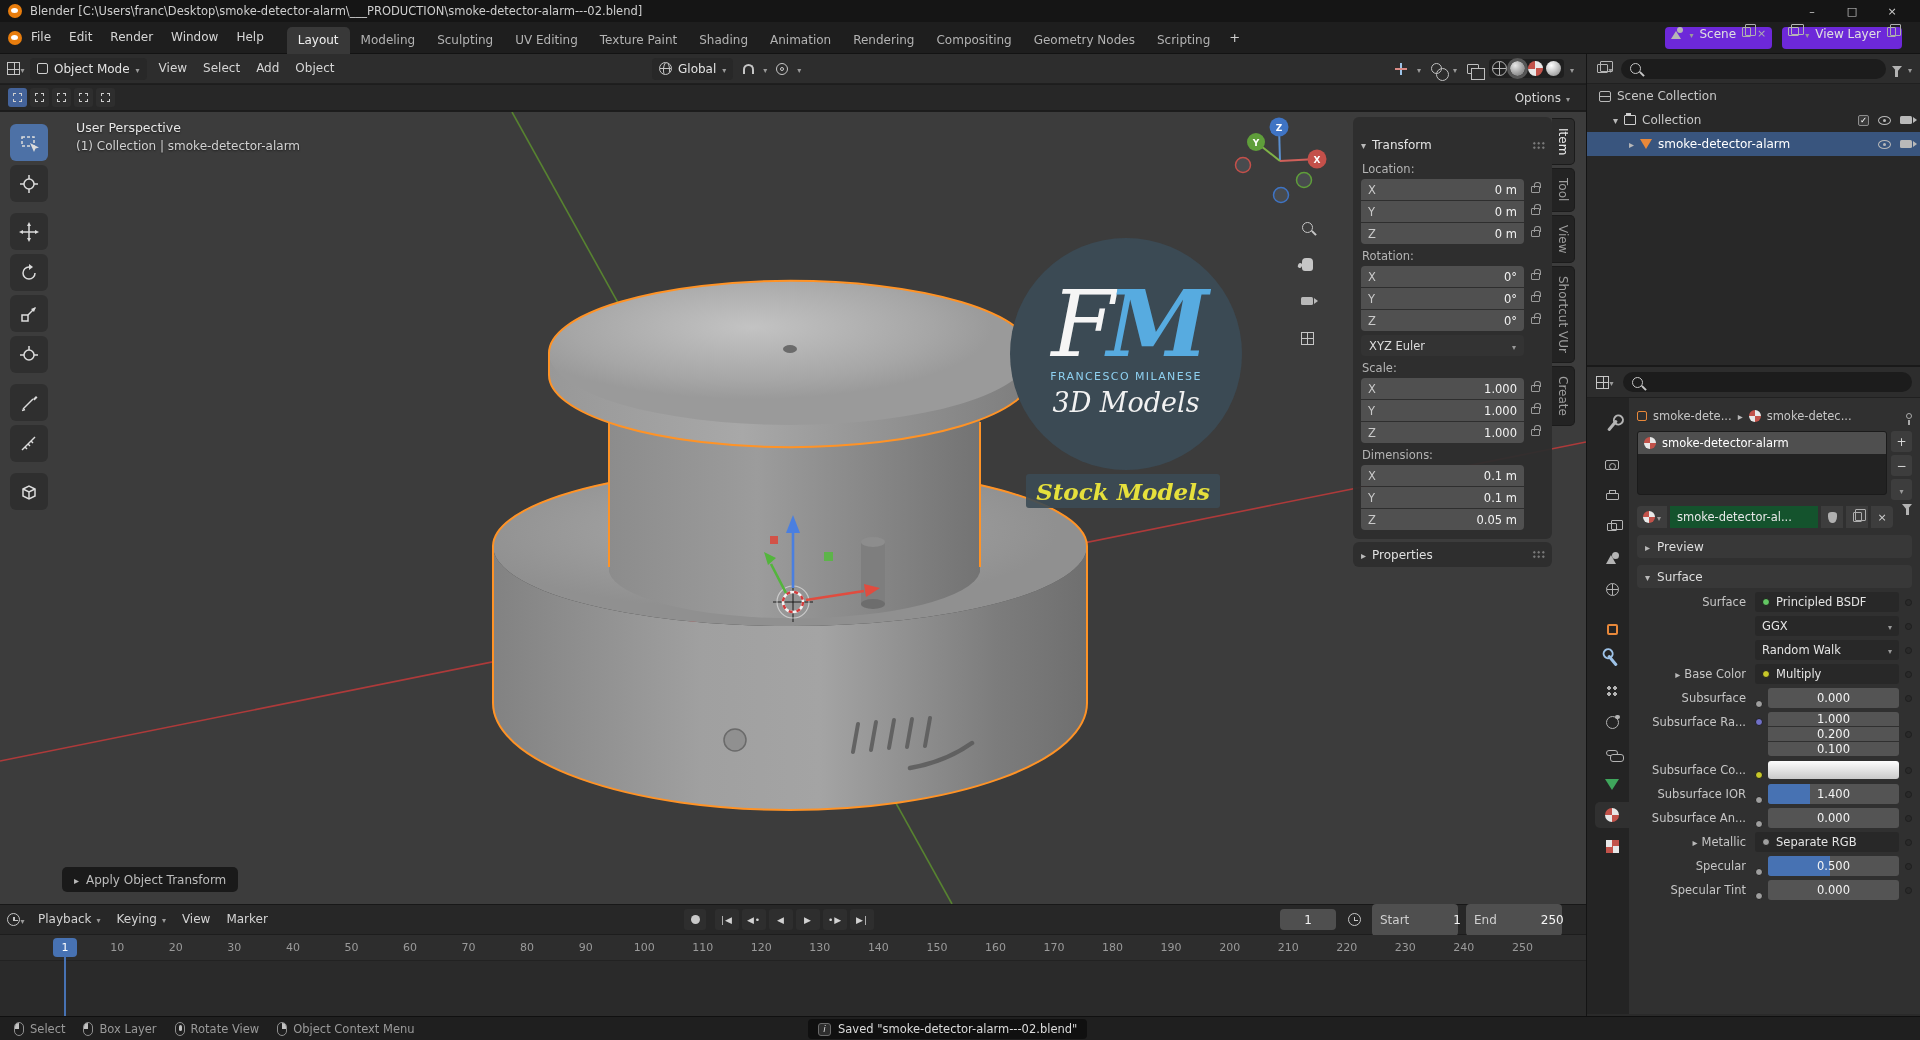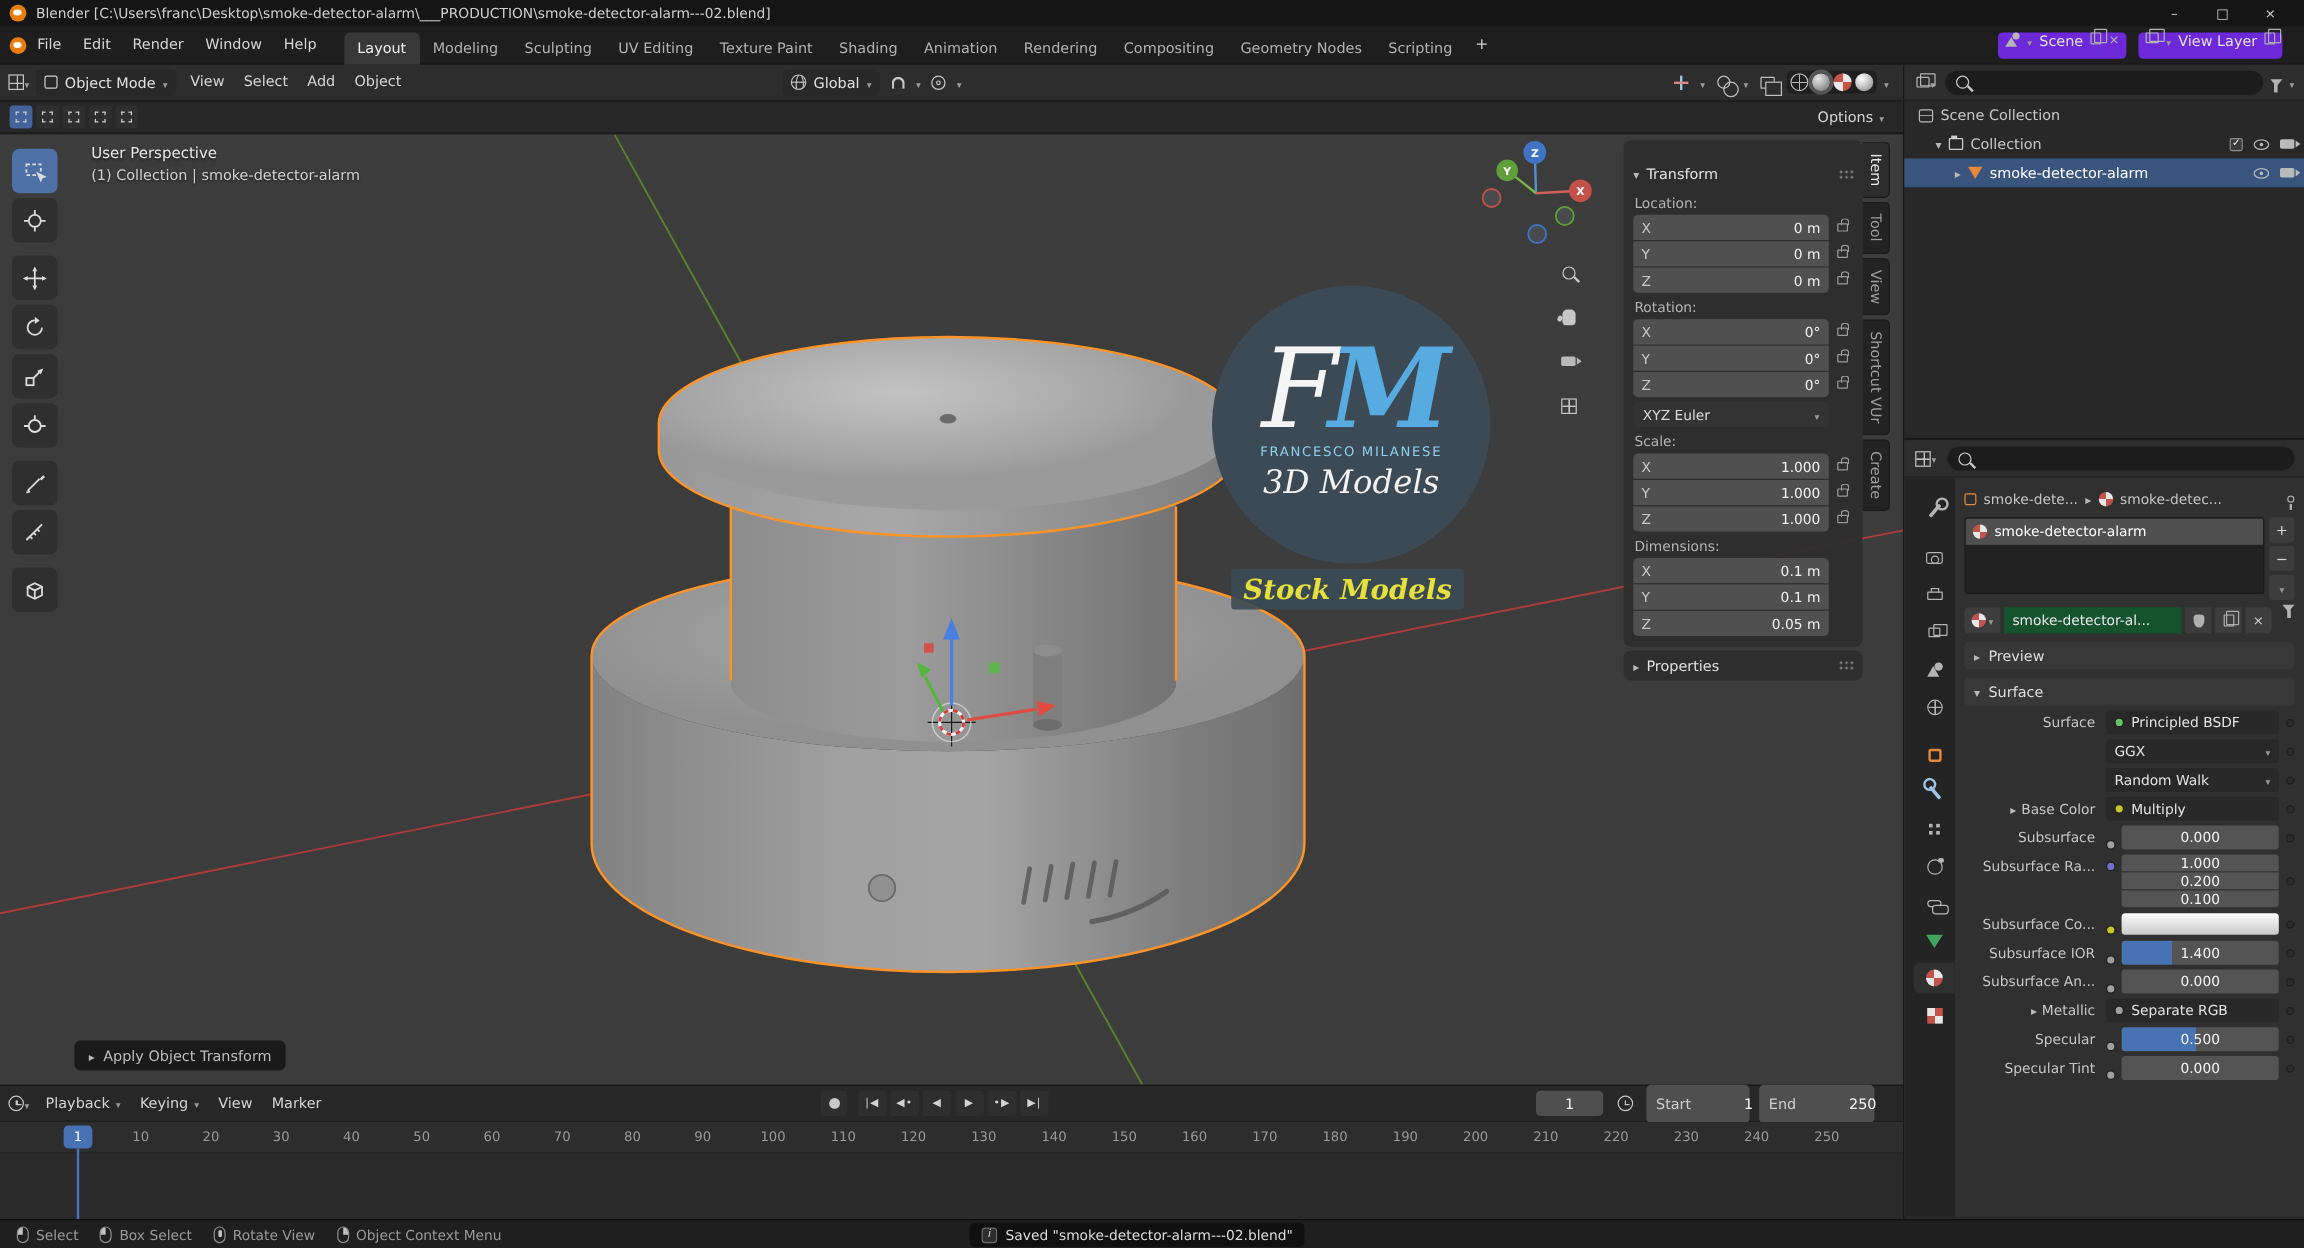--- a/index.html
+++ b/index.html
@@ -1114,21 +1114,21 @@
     </div>
   </div>
 
   <div class="statusbar">
     <span class="hint">
         <span class="mouse m-left"></span>
         <span>Select</span>
       </span>
     <span class="hint">
         <span class="mouse m-drag"></span>
-        <span>Box Select</span>
+        <span>Box Layer</span>
       </span>
     <span class="hint">
         <span class="mouse m-middle"></span>
         <span>Rotate View</span>
       </span>
     <span class="hint">
         <span class="mouse m-right"></span>
         <span>Object Context Menu</span>
       </span>
     <span class="sb-msg">

